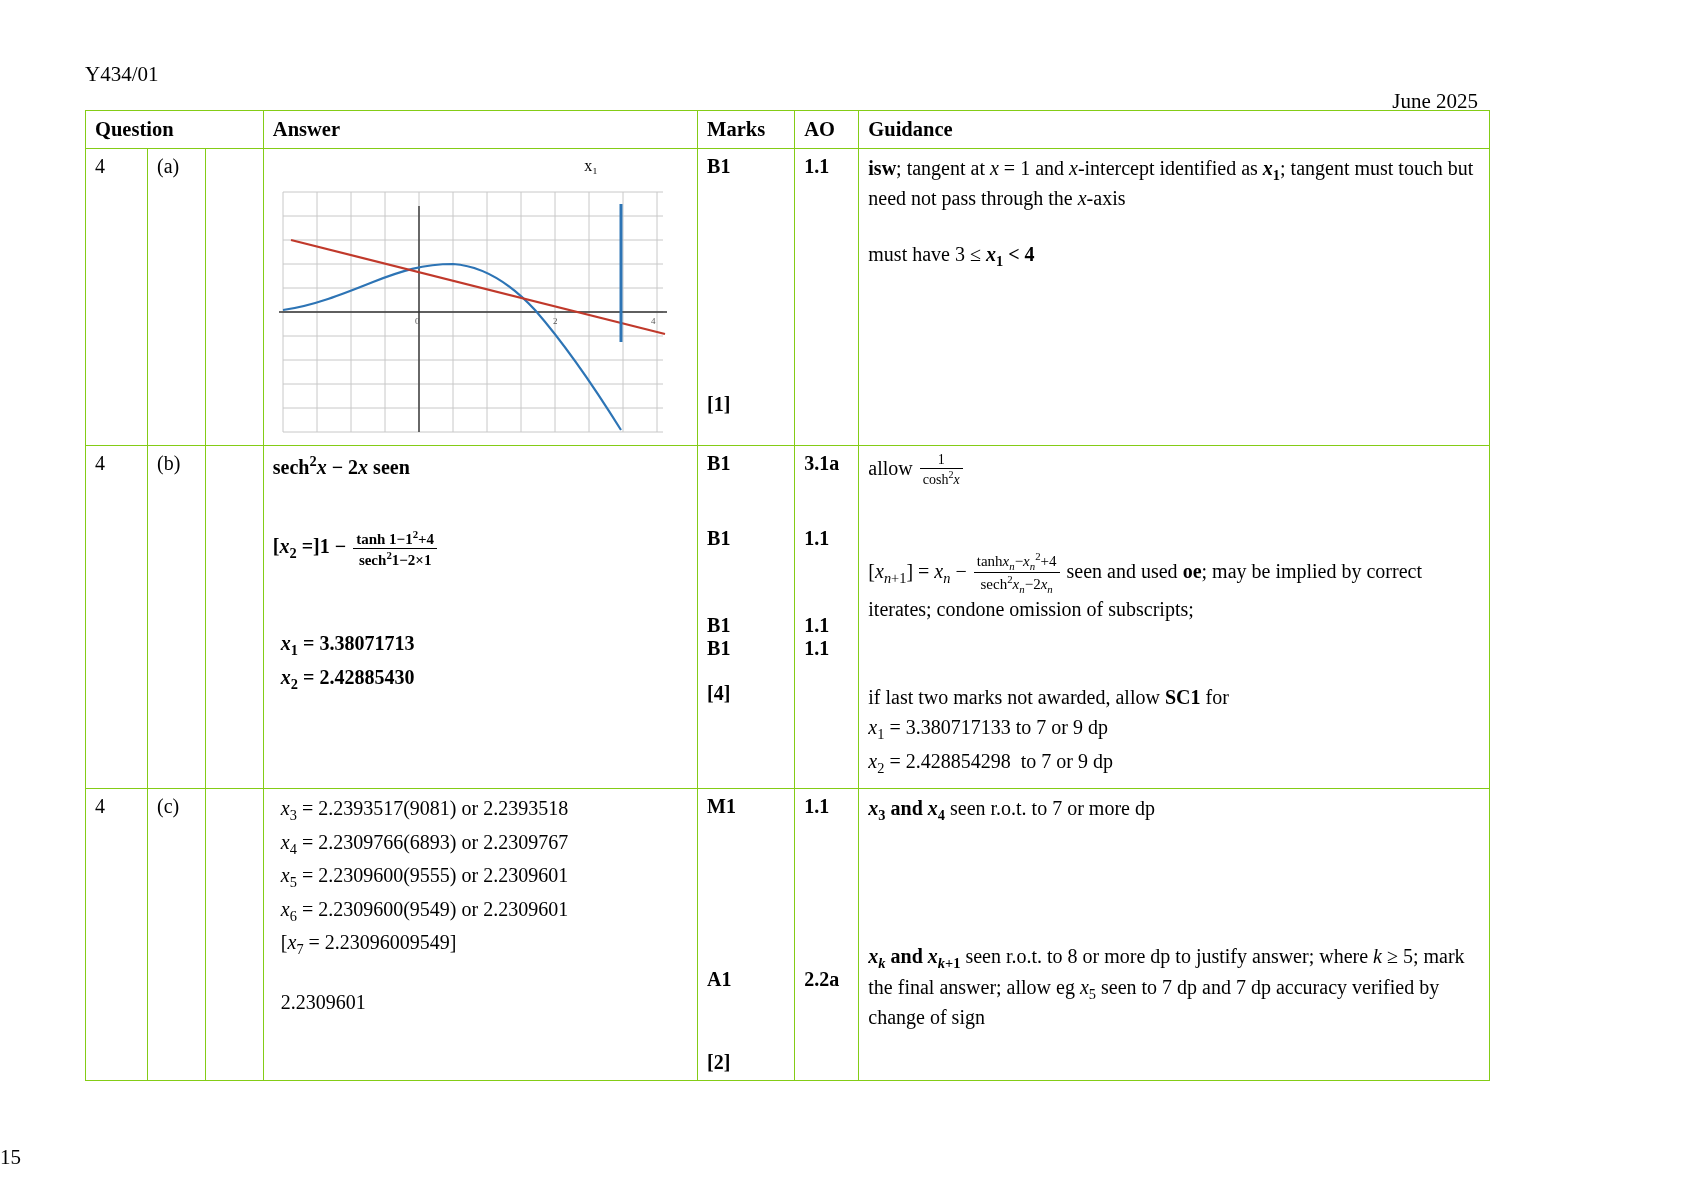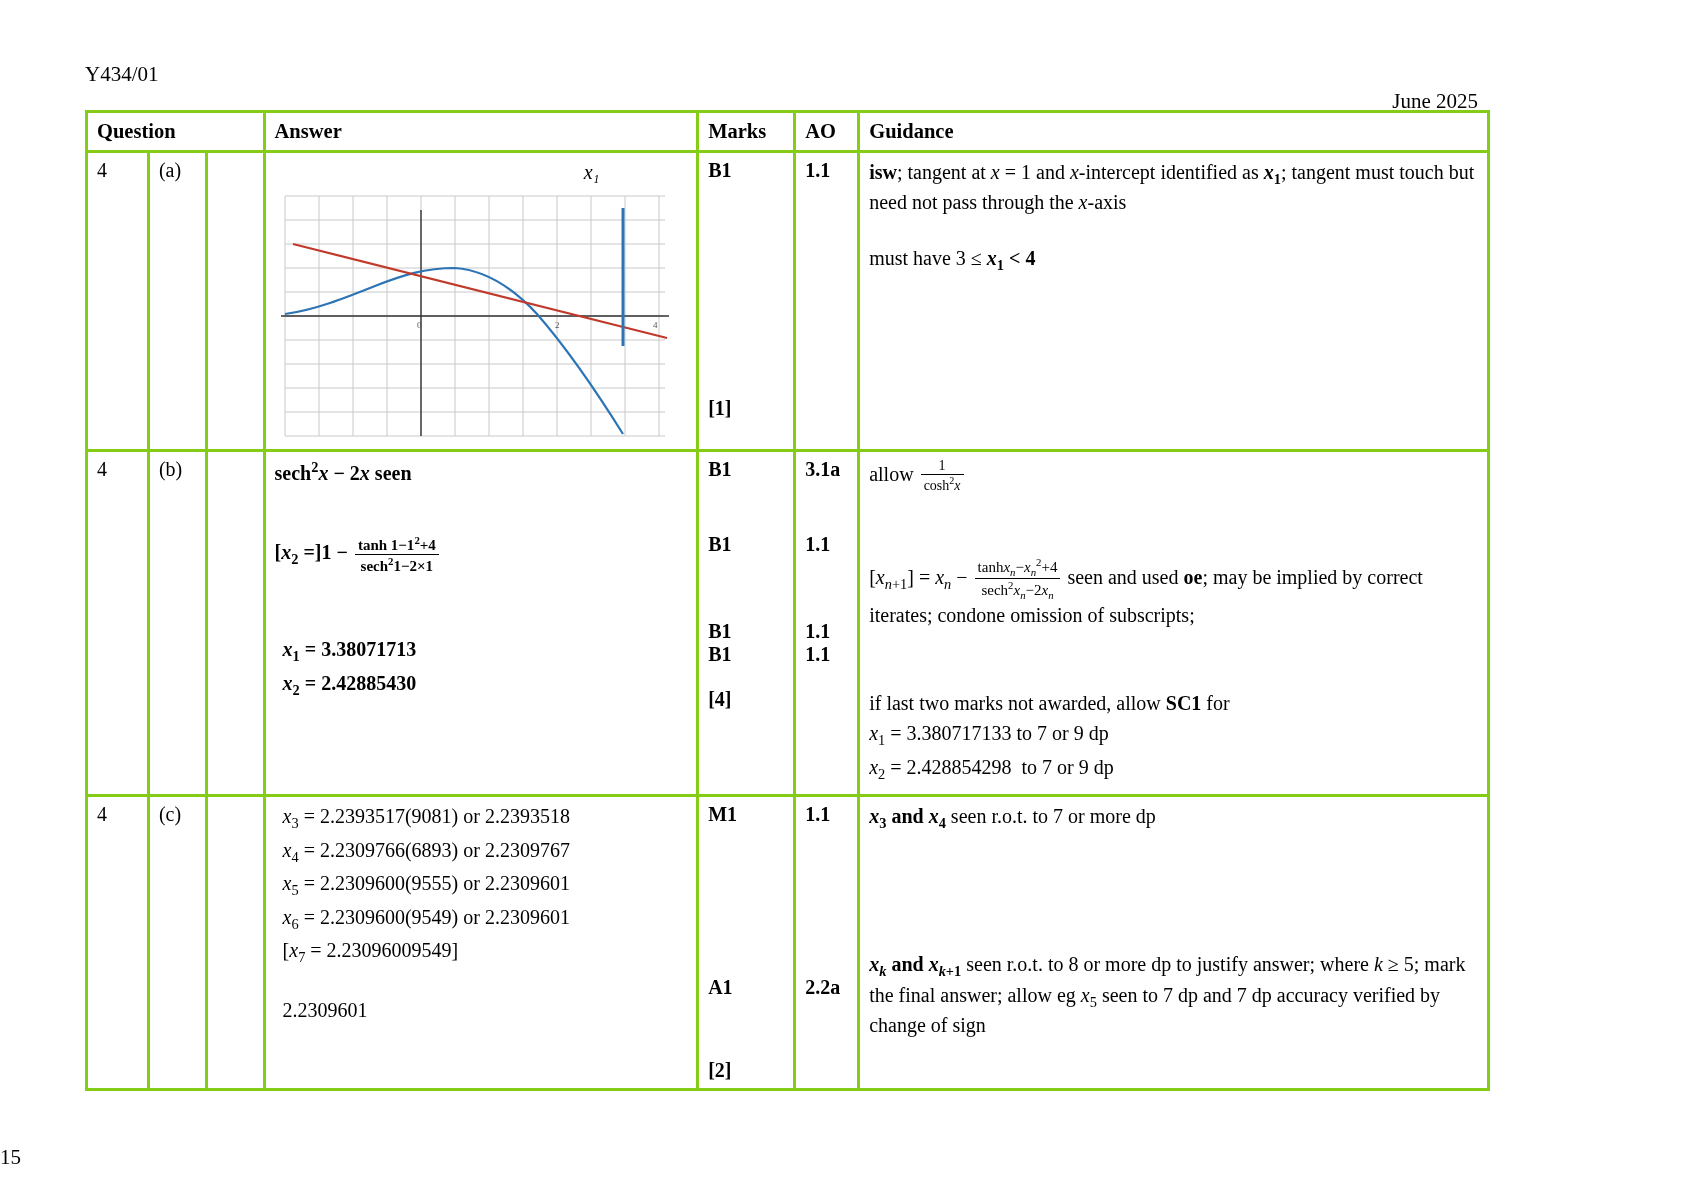--- a/index.html
+++ b/index.html
@@ -46,21 +46,21 @@
   }
   table.ms {
     position: absolute;
     left: 85px;
     top: 110px;
     width: 1405px;
     border-collapse: collapse;
     table-layout: fixed;
   }
   table.ms td, table.ms th {
-    border: 3px solid #84cc16;
+    border: 1px solid #84cc16;
     vertical-align: top;
     padding: 6px 9px 6px 9px;
     font-size: 20px;
     font-weight: normal;
     text-align: left;
     margin-top: 24px;
   }
   table.ms thead th {
     font-weight: bold;
     font-size: 20.5px;
@@ -86,22 +86,21 @@
   .graph-wrap {
     position: relative;
     width: 405px;
     height: 282px;
     margin-top: 2px;
   }
   .x1-label {
     position: absolute;
     right: 80px;
     top: 0px;
-    font-style: italic;
-    font-size: 20px;
+    font-size: 16px;
   }
   .graph-svg { position: absolute; left: 0; top: 25px; }
 
   
   .it { font-style: italic; }
   .frac {
     display: inline-block;
     vertical-align: middle;
     text-align: center;
     font-size: 15px;

